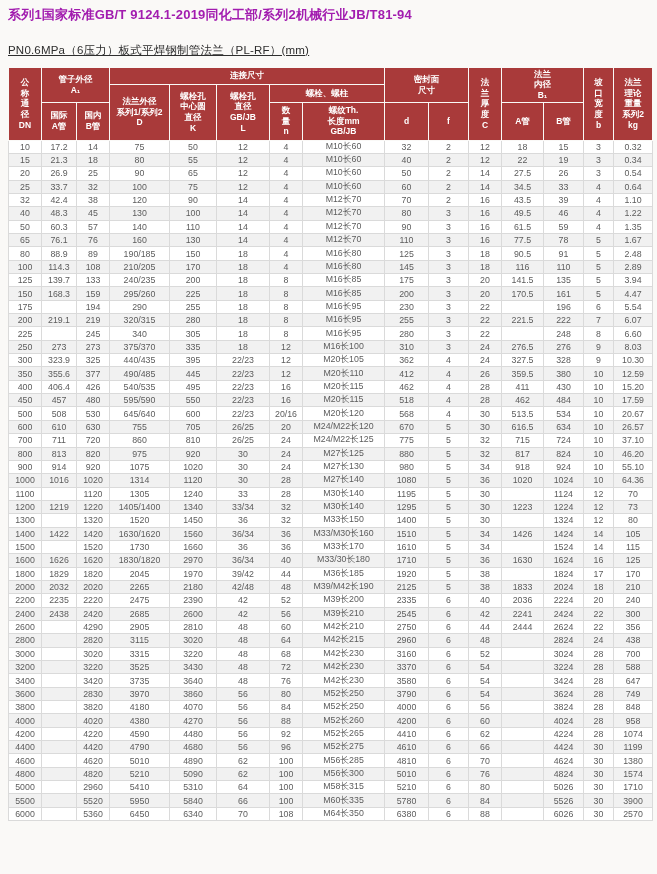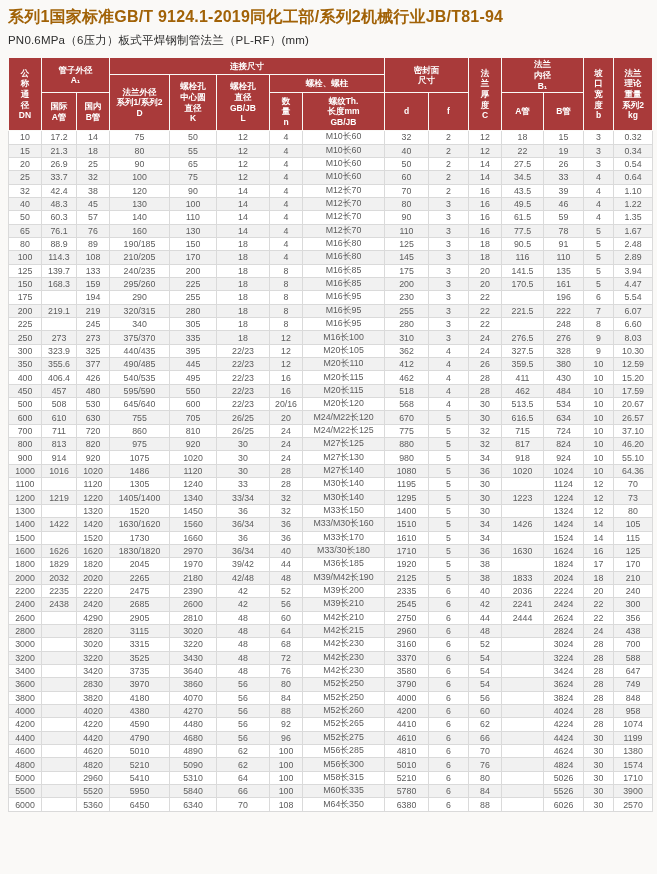--- a/index.html
+++ b/index.html
@@ -5,25 +5,25 @@
   * { box-sizing: border-box; }
   html,body { margin:0; padding:0; }
   body {
     width:657px; height:874px;
     background:#faf9f7;
     font-family:"Liberation Sans", sans-serif;
     overflow:hidden;
   }
   .page { padding:7px 8px 4px 8px; }
   .title {
-    font-size:16px; font-weight:bold; color:#a16207;
+    font-size:13px; font-weight:bold; color:#a21caf;
     line-height:1.2; letter-spacing:.2px;
   }
   .subtitle {
-    font-size:11.5px; color:#2e2e2e; margin-top:7px; letter-spacing:.2px;
+    font-size:11.5px; color:#2e2e2e; margin-top:20px; letter-spacing:.2px;text-decoration:underline;
   }
   table.spec {
     border-collapse:collapse; table-layout:fixed;
     width:641px; margin-top:9px;
   }
   thead th {
     background:#a93a3a; color:#ffffff;
     font-weight:bold; font-size:8.5px; line-height:1.25;
     text-align:center; vertical-align:middle;
     white-space:pre-line; padding:1px 0;
@@ -552,21 +552,21 @@
           <td>34</td>
           <td>918</td>
           <td>924</td>
           <td>10</td>
           <td>55.10</td>
         </tr>
         <tr>
           <td>1000</td>
           <td>1016</td>
           <td>1020</td>
-          <td>1486</td>
+          <td>1314</td>
           <td>1120</td>
           <td>30</td>
           <td>28</td>
           <td>M27长140</td>
           <td>1080</td>
           <td>5</td>
           <td>36</td>
           <td>1020</td>
           <td>1024</td>
           <td>10</td>

